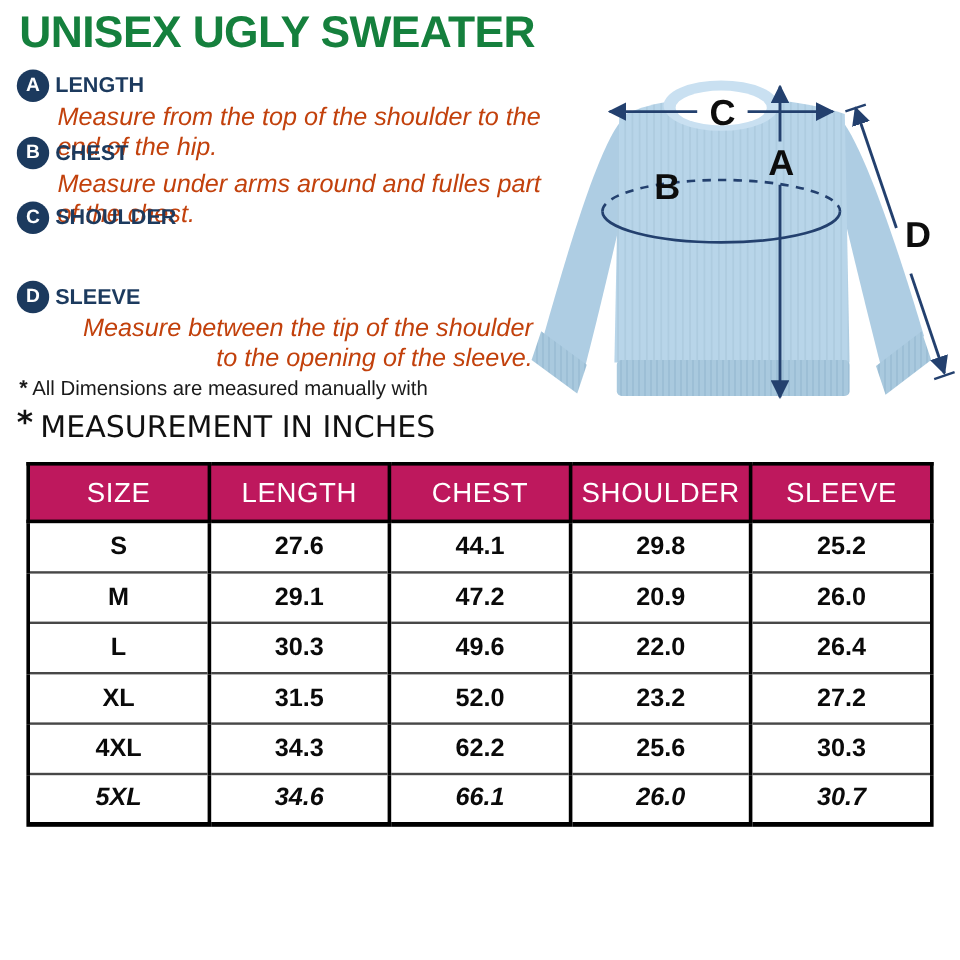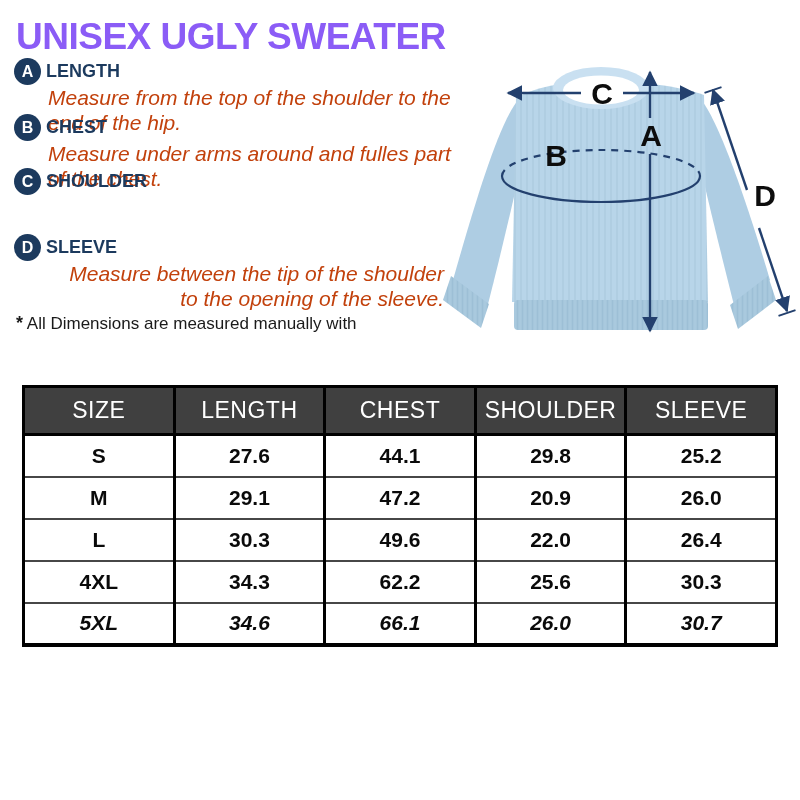--- a/index.html
+++ b/index.html
@@ -1,20 +1,20 @@
 <!DOCTYPE html>
 <html><head>
 <meta charset="utf-8">
 <style>
   * { margin:0; padding:0; box-sizing:border-box; }
   html,body { width:800px; height:800px; background:#fff; font-family:"Liberation Sans", sans-serif; }
   .page { position:relative; width:800px; height:800px; background:#fff; overflow:hidden; }
 
   .title { position:absolute; left:16px; top:6px; font-size:37px; font-weight:bold;
-           color:#8b5cf6; letter-spacing:-0.5px;margin-top:10px; }
+           color:#15803d; letter-spacing:-0.5px; }
 
   .def { position:absolute; left:14px; }
   .def-a { top:58px; } .def-b { top:114px; } .def-c { top:168px; } .def-d { top:234px; }
   .badge { position:absolute; left:0; top:0; width:27px; height:27px; border-radius:50%;
            background:#1c3a5e; color:#fff; font-weight:bold; font-size:16px;
            display:flex; align-items:center; justify-content:center; }
   .def-label { margin-left:32px; font-size:18px; font-weight:bold; color:#1c3a5e;
                line-height:27px; }
   .def-desc { margin-left:34px; font-size:21px; color:#c2410c; line-height:1.2; margin-top:0px;font-style:italic; }
   .w-a { width:424px; } .w-b { width:424px; } .w-c { width:400px; } .w-d { width:396px;text-align:right; }
@@ -24,21 +24,21 @@
   .note .l2 { margin-left:16px; }
 
   .meas-heading { position:absolute; left:14px; top:341px; color:#111;
                   font-family:"DejaVu Sans", sans-serif; font-size:25px; }
   .meas-heading .star { font-weight:bold; font-size:26px; position:relative; top:-3px; margin-right:6px; }
 
   .sweater { position:absolute; left:440px; top:48px; width:360px; height:300px; }
 
   table.size-table { position:absolute; left:22px; top:385px; width:756px;
                      border-collapse:collapse; table-layout:fixed; border:3px solid #000; }
-  .size-table th { background:#404040; color:#fff; font-size:23px; font-weight:normal;
+  .size-table th { background:#be185d; color:#fff; font-size:23px; font-weight:normal;
                    height:48px; border:3px solid #000; letter-spacing:0.5px;margin-top:36px; }
   .size-table td { font-size:21px; font-weight:bold; color:#0a0a0a; text-align:center;
                    height:42px; border-left:3px solid #000; border-right:3px solid #000;
                    border-top:2px solid #474747; }
   .size-table tr:last-child td { border-bottom:4px solid #000;font-style:italic; }
 </style>
 </head>
 <body>
 
 <div class="page">
@@ -73,20 +73,23 @@
         <span>D</span>
       </span>
     <div class="def-label">SLEEVE</div>
     <div class="def-desc w-d">Measure between the tip of the shoulder to the opening of the sleeve.</div>
   </div>
 
   <div class="note">
     <div><span class="star">*</span> <span>All Dimensions are measured manually with</span></div>
   </div>
 
+  <div class="meas-heading">
+    <span class="star">*</span><span>MEASUREMENT IN INCHES</span>
+  </div>
 
   <svg class="sweater" viewBox="0 0 360 300" xmlns="http://www.w3.org/2000/svg">
     <defs>
       <pattern id="rib" width="6" height="6" patternUnits="userSpaceOnUse">
         <rect width="6" height="6" fill="#b8d5e9"></rect>
         <line x1="3" y1="0" x2="3" y2="6" stroke="#adcce0" stroke-width="1.4"></line>
       </pattern>
       <pattern id="rib2" width="5" height="5" patternUnits="userSpaceOnUse">
         <rect width="5" height="5" fill="#a9c9de"></rect>
         <line x1="2.5" y1="0" x2="2.5" y2="5" stroke="#9dbfd6" stroke-width="1.6"></line>
@@ -167,20 +170,27 @@
         <td>26.0</td>
       </tr>
       <tr>
         <td>L</td>
         <td>30.3</td>
         <td>49.6</td>
         <td>22.0</td>
         <td>26.4</td>
       </tr>
       <tr>
+        <td>XL</td>
+        <td>31.5</td>
+        <td>52.0</td>
+        <td>23.2</td>
+        <td>27.2</td>
+      </tr>
+      <tr>
         <td>4XL</td>
         <td>34.3</td>
         <td>62.2</td>
         <td>25.6</td>
         <td>30.3</td>
       </tr>
       <tr>
         <td>5XL</td>
         <td>34.6</td>
         <td>66.1</td>

